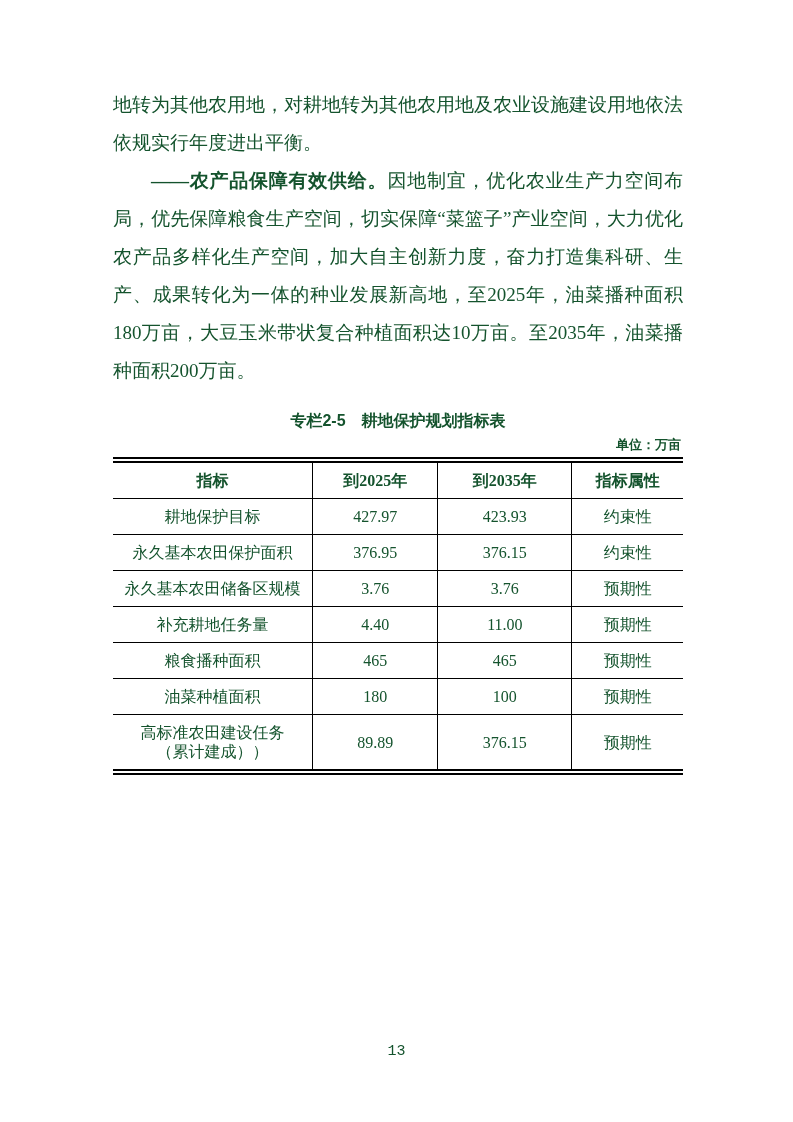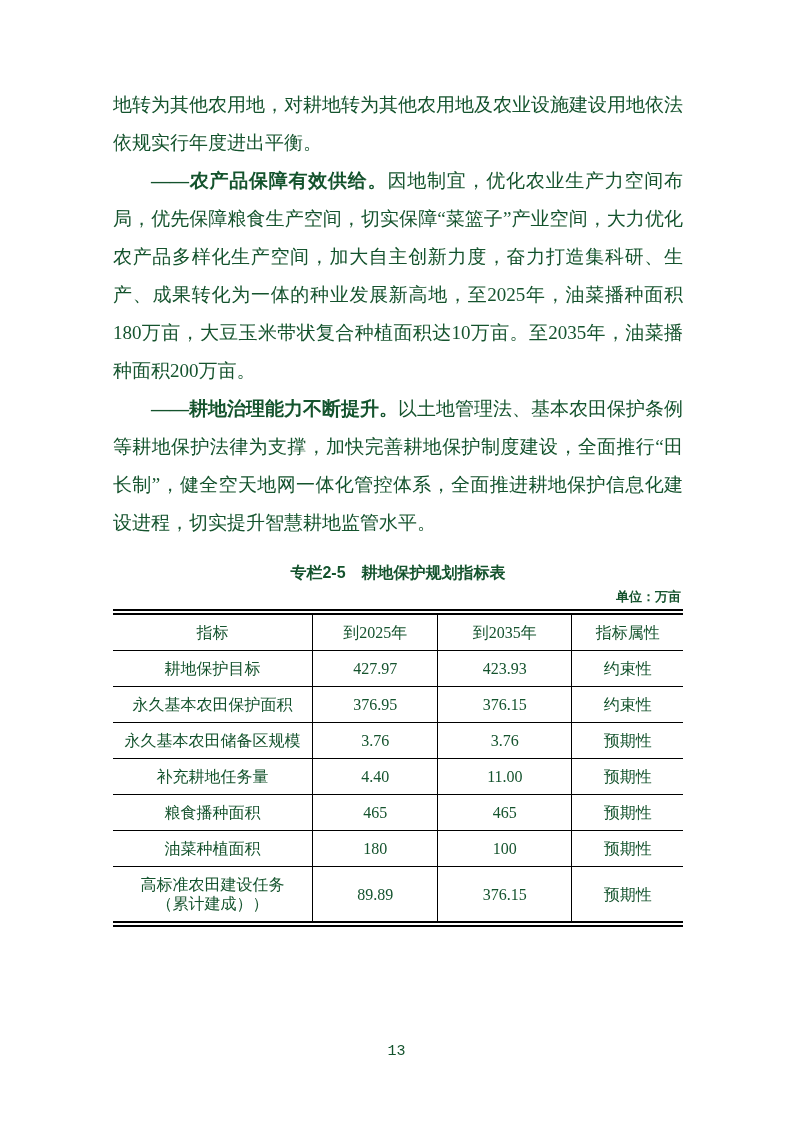--- a/index.html
+++ b/index.html
@@ -55,21 +55,21 @@
   }
   table.spec-table th, table.spec-table td {
     border-bottom: 1px solid #000;
     text-align: center;
     vertical-align: middle;
     padding: 8px 4px;
     font-size: 16px;
     line-height: 19px;
   }
   table.spec-table th {
-    font-weight: normal;
+    font-weight: bold;
     font-family: "Liberation Serif", serif;
   }
   table.spec-table th:not(:last-child),
   table.spec-table td:not(:last-child) {
     border-right: 1px solid #000;
   }
   table.spec-table tbody tr:last-child td { border-bottom: none; }
   table.spec-table td { white-space: pre-line; }
   .col-1 { width: 35%; }
   .col-2 { width: 22%; }
@@ -88,21 +88,20 @@
 </head>
 <body>
 
 <div class="page">
   <div class="content">
 
     <p class="para"><span>地转为其他农用地，对耕地转为其他农用地及农业设施建设用地依法依规实行年度进出平衡。</span></p>
 
     <p class="para indent"><span class="lead">——农产品保障有效供给。</span><span>因地制宜，优化农业生产力空间布局，优先保障粮食生产空间，切实保障“菜篮子”产业空间，大力优化农产品多样化生产空间，加大自主创新力度，奋力打造集科研、生产、成果转化为一体的种业发展新高地，至2025年，油菜播种面积180万亩，大豆玉米带状复合种植面积达10万亩。至2035年，油菜播种面积200万亩。</span></p>
 
-    <p class="para indent"><span class="lead">——耕地治理能力不断提升。</span><span>以土地管理法、基本农田保护条例等耕地保护法律为支撑，加快完善耕地保护制度建设，全面推行“田长制”，健全空天地网一体化管控体系，全面推进耕地保护信息化建设进程，切实提升智慧耕地监管水平。</span></p>
 
     <div class="table-caption">专栏2-5　耕地保护规划指标表</div>
     <div class="unit-label">单位：万亩</div>
 
     <div class="table-wrap">
       <table class="spec-table">
         <colgroup>
           <col class="col-1">
             <col class="col-2">
             <col class="col-3">

